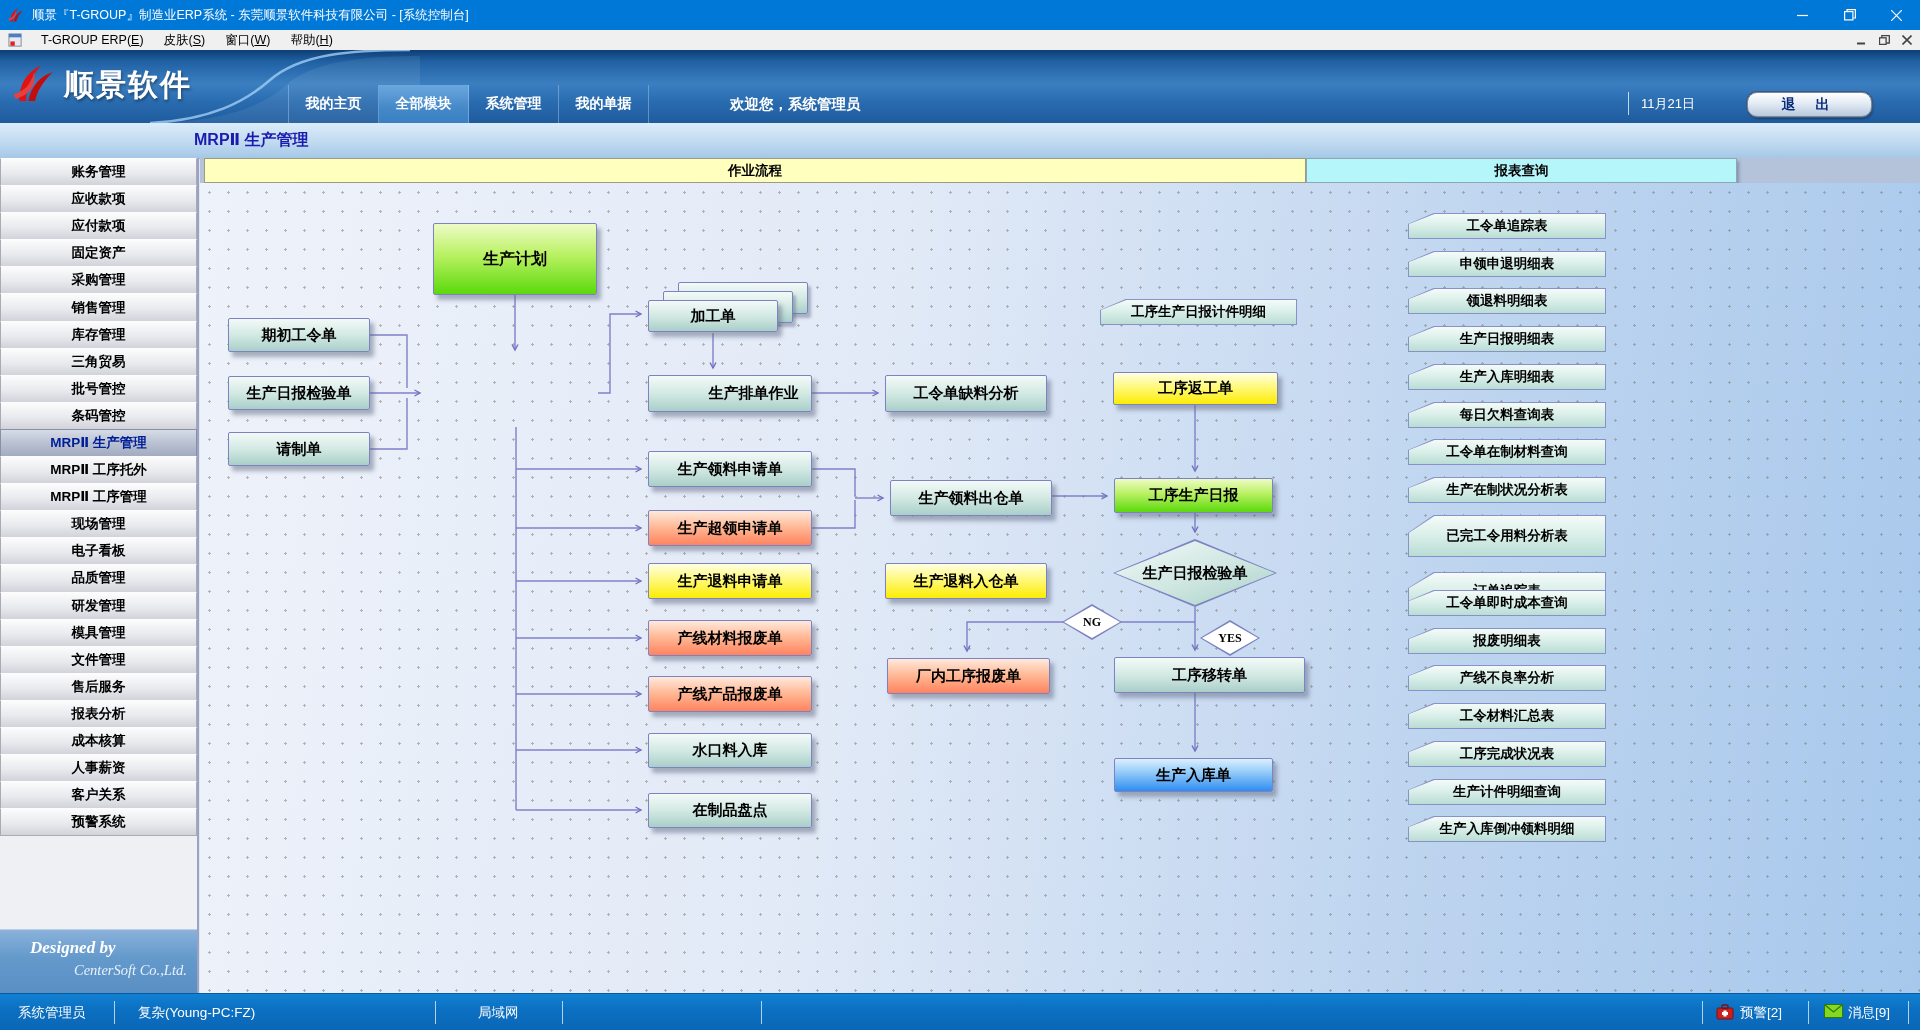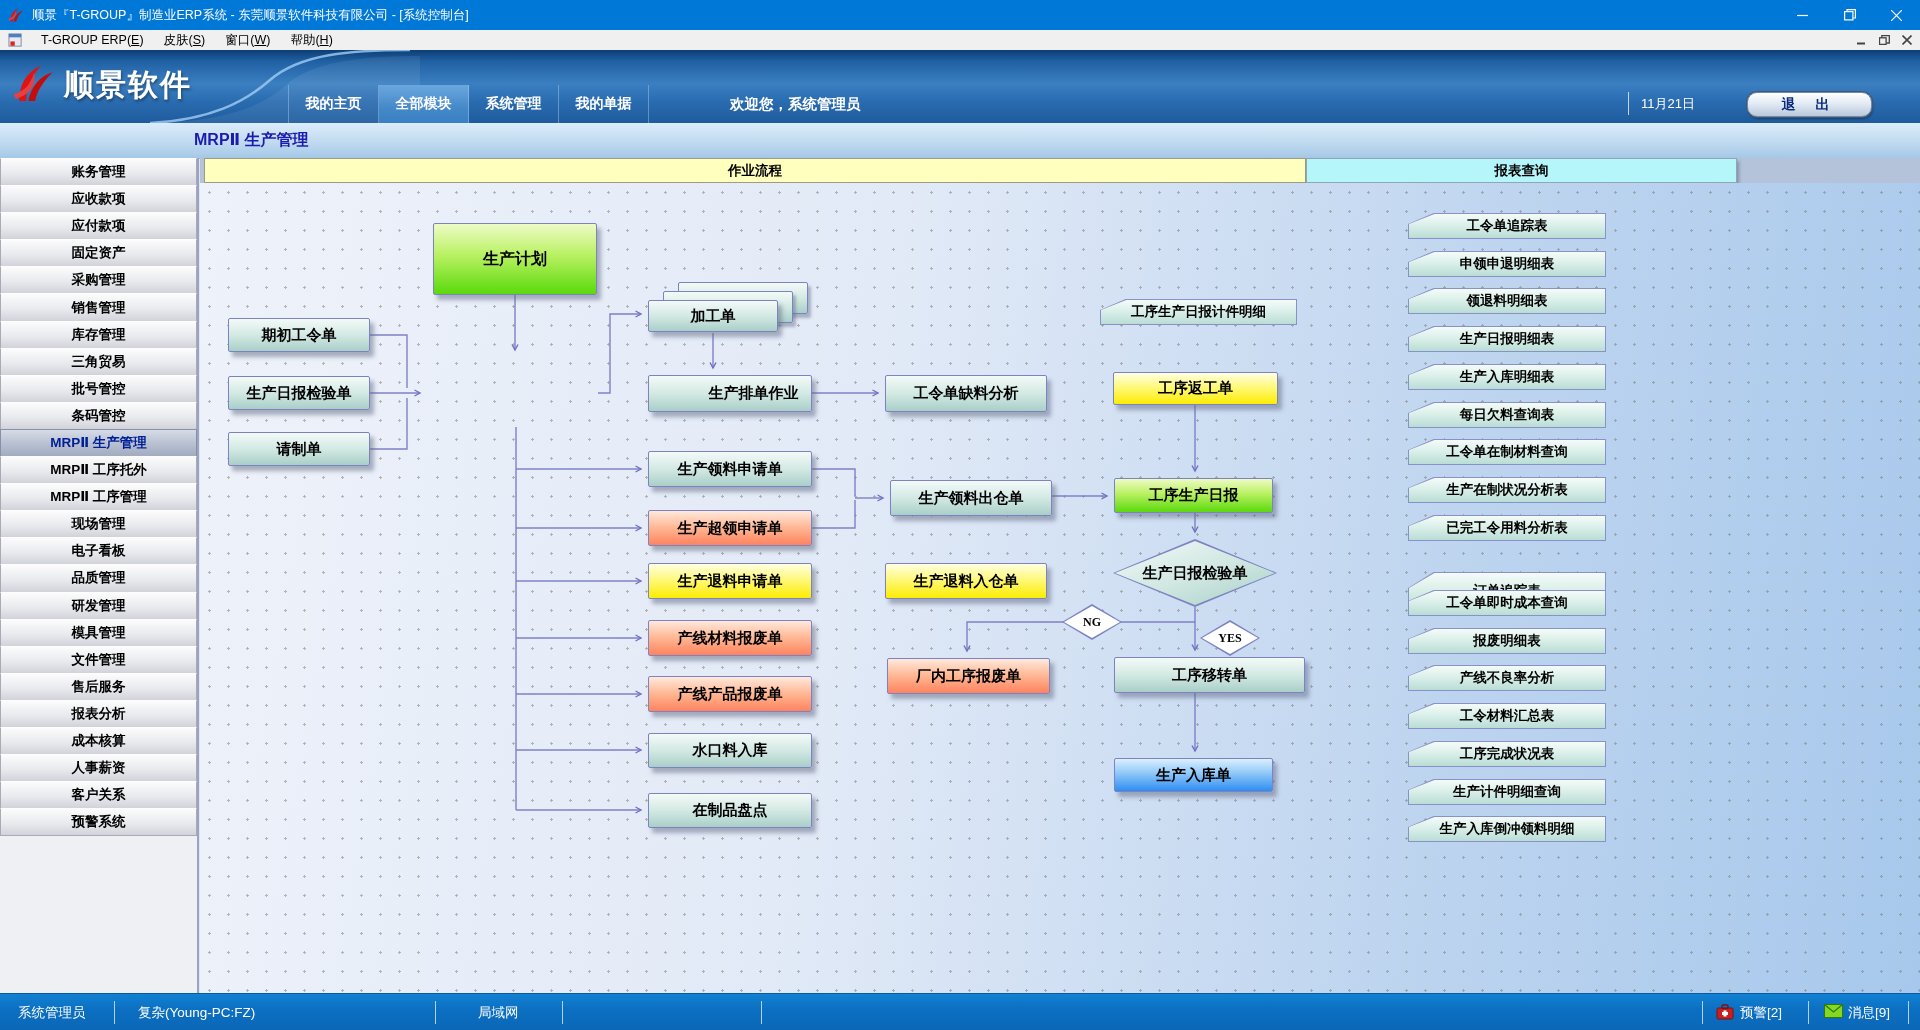--- a/index.html
+++ b/index.html
@@ -215,20 +215,24 @@
       <div class="side-item">品质管理</div>
       <div class="side-item">研发管理</div>
       <div class="side-item">模具管理</div>
       <div class="side-item">文件管理</div>
       <div class="side-item">售后服务</div>
       <div class="side-item">报表分析</div>
       <div class="side-item">成本核算</div>
       <div class="side-item">人事薪资</div>
       <div class="side-item">客户关系</div>
       <div class="side-item">预警系统</div>
+      <div class="designed">
+      <div class="d1">Designed by</div>
+      <div class="d2">CenterSoft Co.,Ltd.</div>
+    </div>
   </div>
 
   <div class="hdr-row-bg"></div>
   <div class="hdr flow">作业流程</div>
   <div class="hdr report">报表查询</div>
 
   <div class="canvas" id="canvas">
     <svg class="connectors" width="1720" height="810" viewBox="0 0 1720 810">
       <defs>
         <marker id="arr" markerWidth="9" markerHeight="9" refX="6.5" refY="4" orient="auto" markerUnits="userSpaceOnUse">
@@ -316,21 +320,21 @@
       </div>
       <div class="flow-node shape-tab" style="left: 1208px; top: 219px; width: 198px; height: 26px;">
         <div class="shape-tab-in">每日欠料查询表</div>
       </div>
       <div class="flow-node shape-tab" style="left: 1208px; top: 256px; width: 198px; height: 26px;">
         <div class="shape-tab-in">工令单在制材料查询</div>
       </div>
       <div class="flow-node shape-tab" style="left: 1208px; top: 294px; width: 198px; height: 26px;">
         <div class="shape-tab-in">生产在制状况分析表</div>
       </div>
-      <div class="flow-node shape-tab" style="left: 1208px; top: 332px; width: 198px; height: 26px;">
+      <div class="flow-node shape-tab" style="left: 1208px; top: 332px; width: 198px; height: 42px;">
         <div class="shape-tab-in">已完工令用料分析表</div>
       </div>
       <div class="flow-node shape-tab" style="left: 1208px; top: 369px; width: 198px; height: 38px; margin-top: 20px;">
         <div class="shape-tab-in">订单追踪表</div>
       </div>
       <div class="flow-node shape-tab" style="left: 1208px; top: 407px; width: 198px; height: 26px;">
         <div class="shape-tab-in">工令单即时成本查询</div>
       </div>
       <div class="flow-node shape-tab" style="left: 1208px; top: 445px; width: 198px; height: 26px;">
         <div class="shape-tab-in">报废明细表</div>

